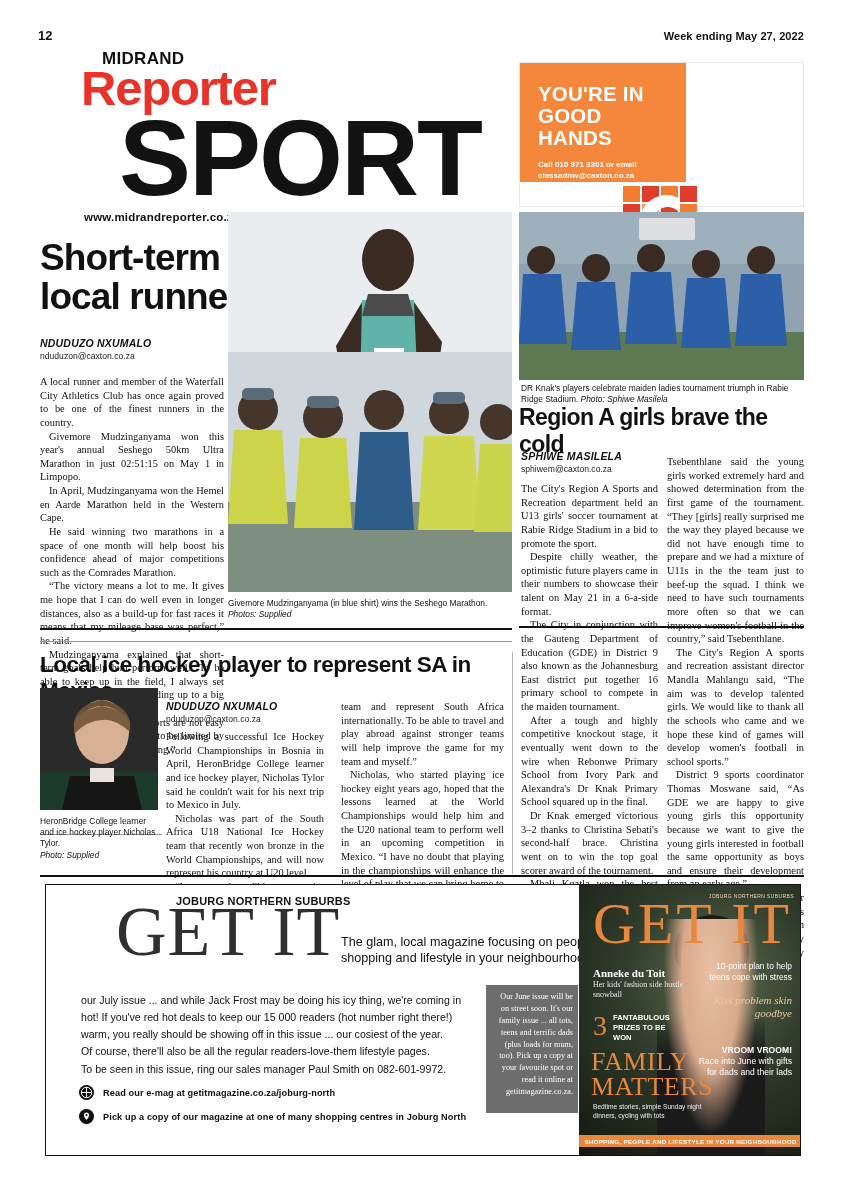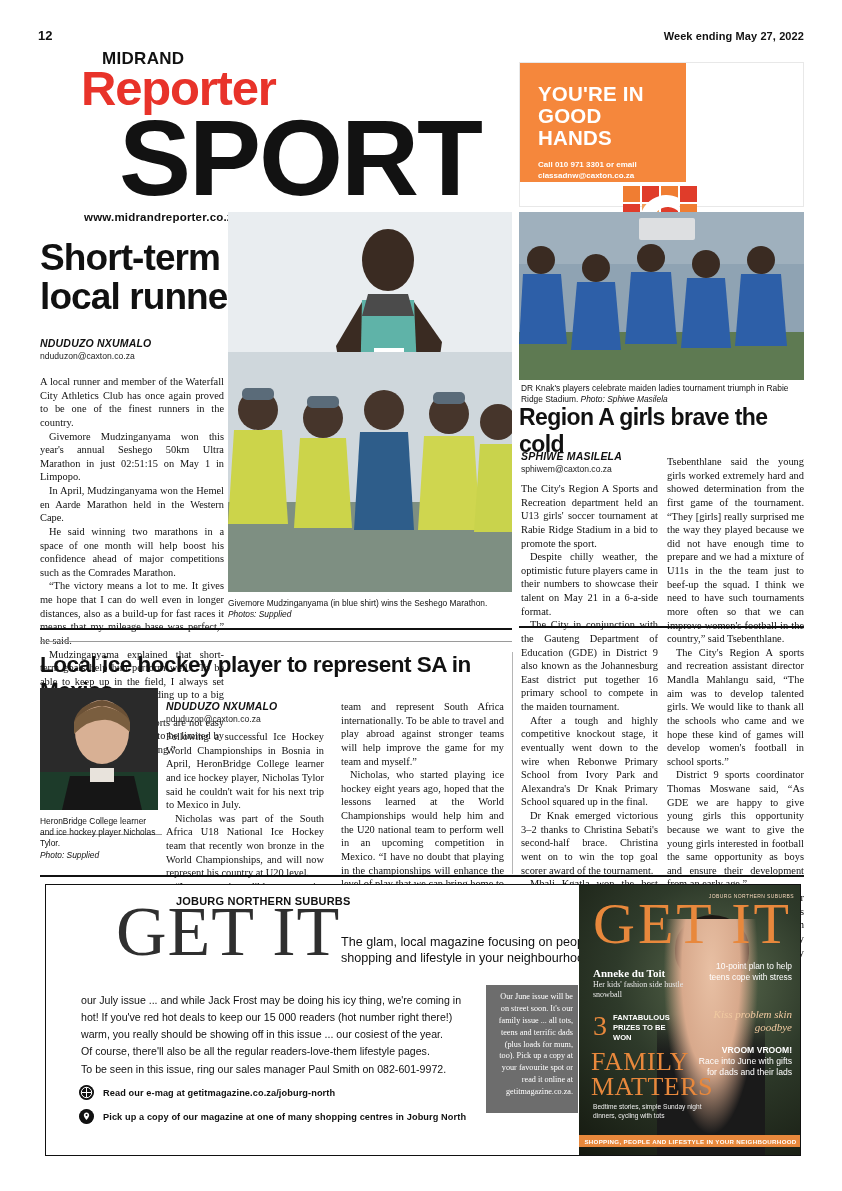--- a/index.html
+++ b/index.html
@@ -141,21 +141,21 @@
      letter-spacing:.4px; }
   .mc-title { position:absolute; left:14px; top:10px; width:200px;
      font-family:"Liberation Serif",serif; font-size:58px; color:#e8883c;
      letter-spacing:3px; line-height:1; }
   .mc-l1 { position:absolute; left:14px; top:82px; width:90px;
      font-family:"Liberation Serif",serif; font-weight:bold; font-size:11px; color:#fff; }
   .mc-l1s { position:absolute; left:14px; top:95px; width:92px;
      font-family:"Liberation Serif",serif; font-size:8px; color:#e6e6e6; line-height:1.25;}
   .mc-r1 { position:absolute; right:10px; top:76px; width:92px; text-align:right;
      font-family:"Liberation Sans",sans-serif; font-size:8.4px; color:#fff; line-height:1.3;}
-  .mc-r2 { position:absolute; right:10px; top:123px; width:96px; text-align:right;
+  .mc-r2 { position:absolute; right:10px; top:109px; width:96px; text-align:right;
      font-family:"Liberation Serif",serif; font-style:italic; font-size:11px;
      color:#f0c9a0; line-height:1.2;}
   .mc-r3 { position:absolute; right:10px; top:160px; width:100px; text-align:right;
      font-family:"Liberation Sans",sans-serif; font-weight:bold; font-size:8.6px;
      color:#fff; line-height:1.28;}
   .mc-num { position:absolute; left:14px; top:125px;
      font-family:"Liberation Serif",serif; font-size:28px; color:#e8883c; }
   .mc-prizes { position:absolute; left:34px; top:128px; width:70px;
      font-family:"Liberation Sans",sans-serif; font-weight:bold; font-size:7.6px;
      color:#fff; line-height:1.3; }

